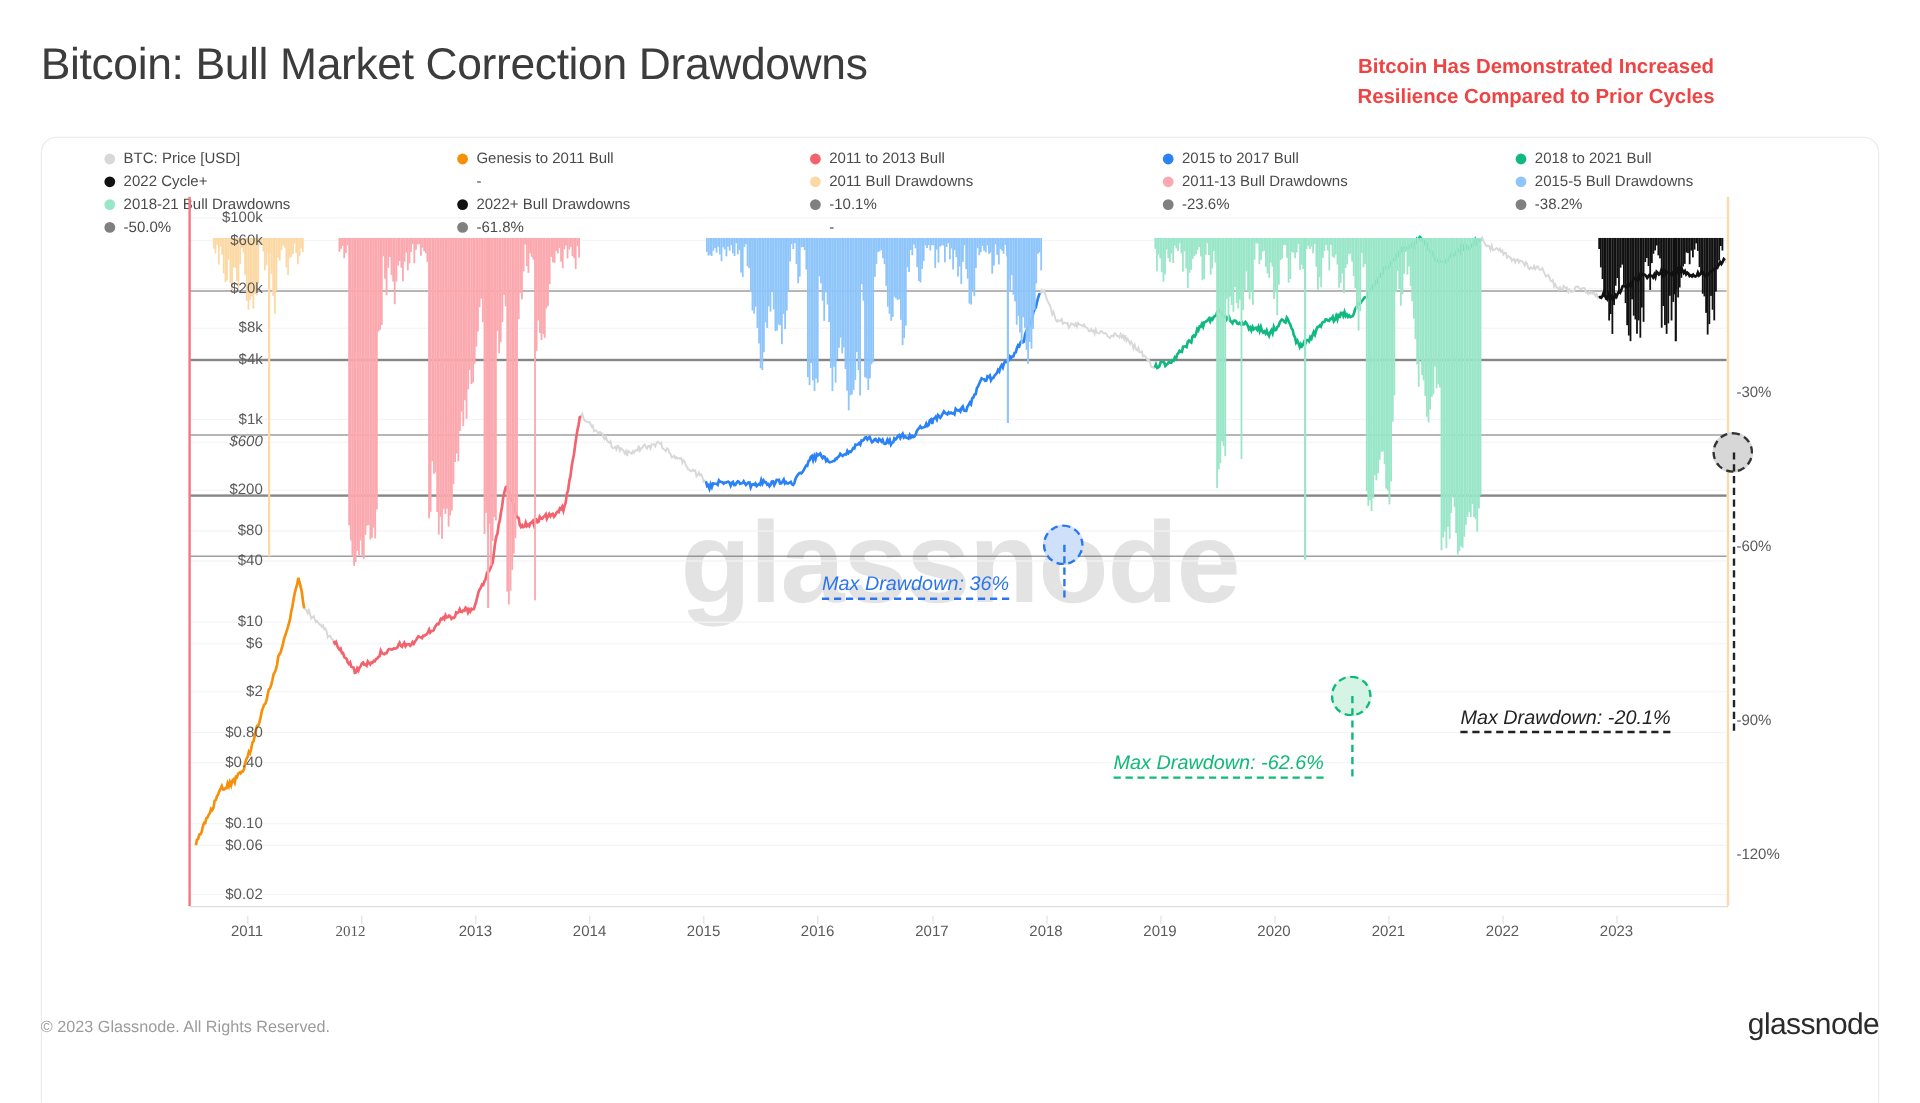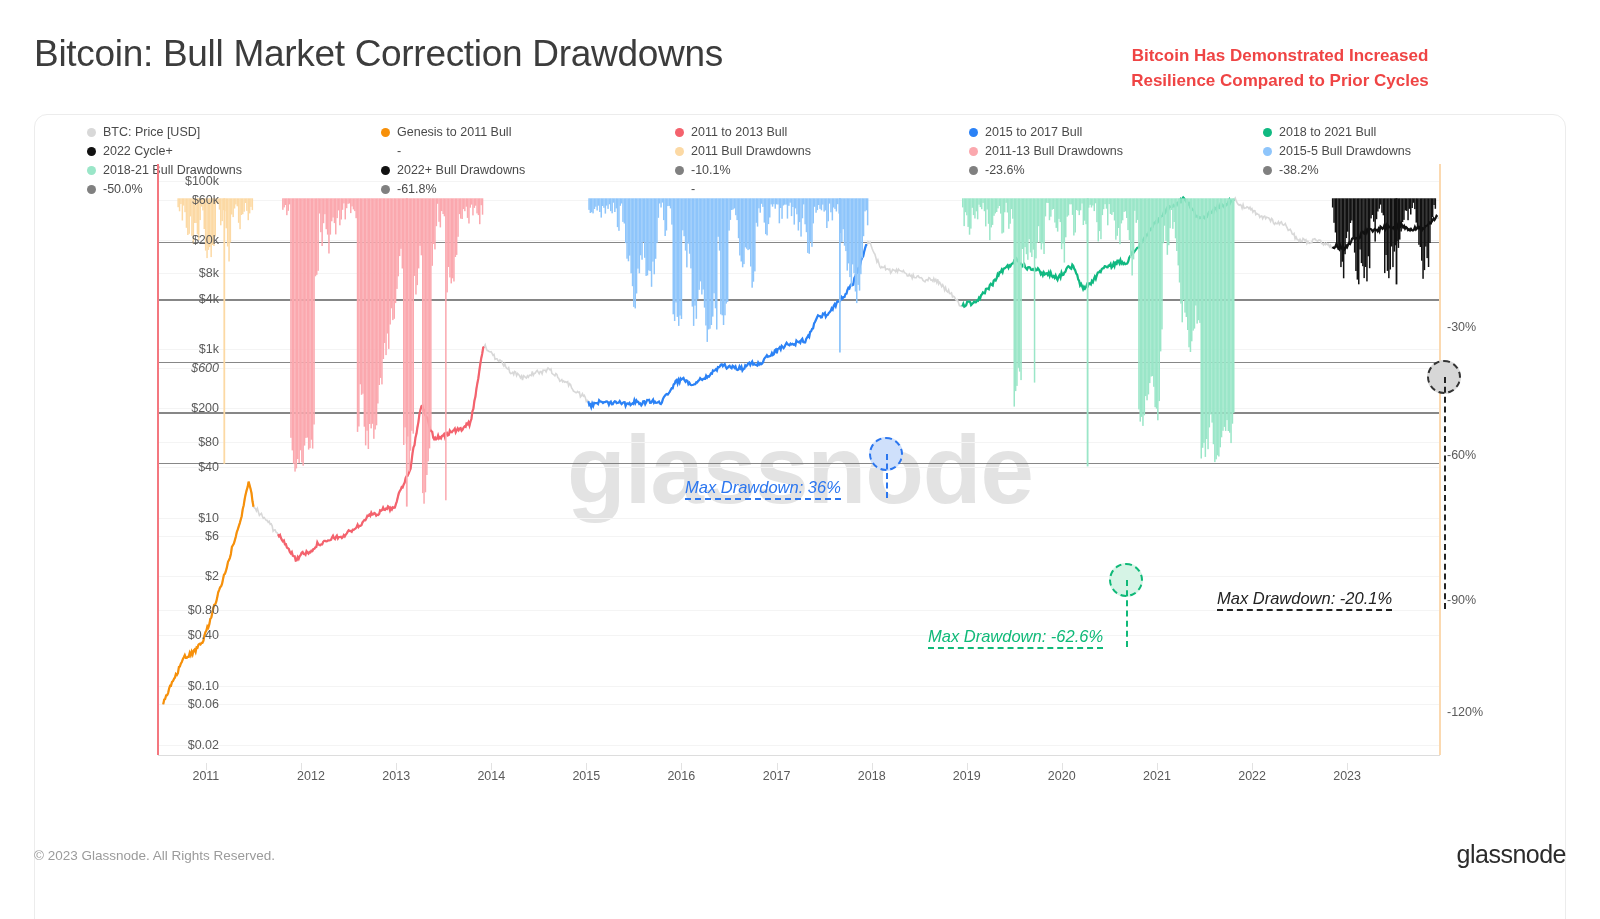--- a/index.html
+++ b/index.html
@@ -980,21 +980,21 @@
     <div class="axis-right" id="axis-right">
         <div class="tick l" style="top: 162.7px;">-30%</div>
         <div class="tick l" style="top: 291.2px;">-60%</div>
         <div class="tick l" style="top: 436px;">-90%</div>
         <div class="tick l" style="top: 548.2px;">-120%</div>
       </div>
     <div class="xlabels" id="xlabels">
         <div class="xtick" style="left: 47.9px;"></div>
         <div class="xlab" style="left: 47.9px;">2011</div>
         <div class="xtick" style="left: 142.9px;"></div>
-        <div class="xlab" style="left: 153px;">2012</div>
+        <div class="xlab" style="left: 134px; font-family: Liberation Serif, serif;">2012</div>
         <div class="xtick" style="left: 238.2px;"></div>
         <div class="xlab" style="left: 238.2px;">2013</div>
         <div class="xtick" style="left: 333.3px;"></div>
         <div class="xlab" style="left: 333.3px;">2014</div>
         <div class="xtick" style="left: 428.3px;"></div>
         <div class="xlab" style="left: 428.3px;">2015</div>
         <div class="xtick" style="left: 523.3px;"></div>
         <div class="xlab" style="left: 523.3px;">2016</div>
         <div class="xtick" style="left: 618.6px;"></div>
         <div class="xlab" style="left: 618.6px;">2017</div>

